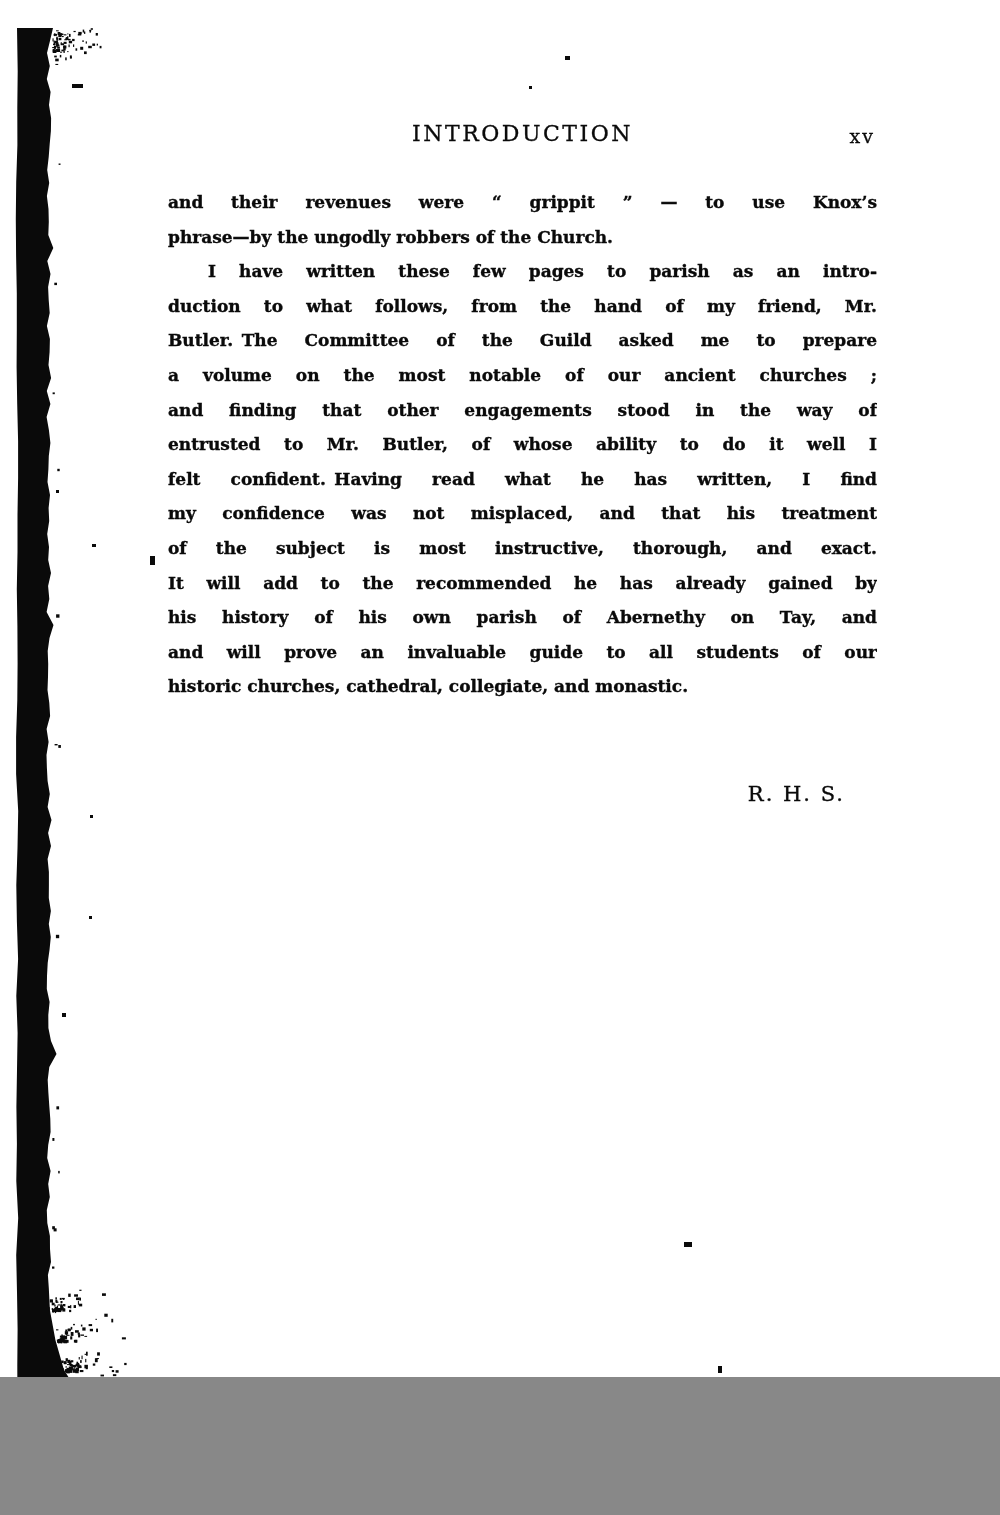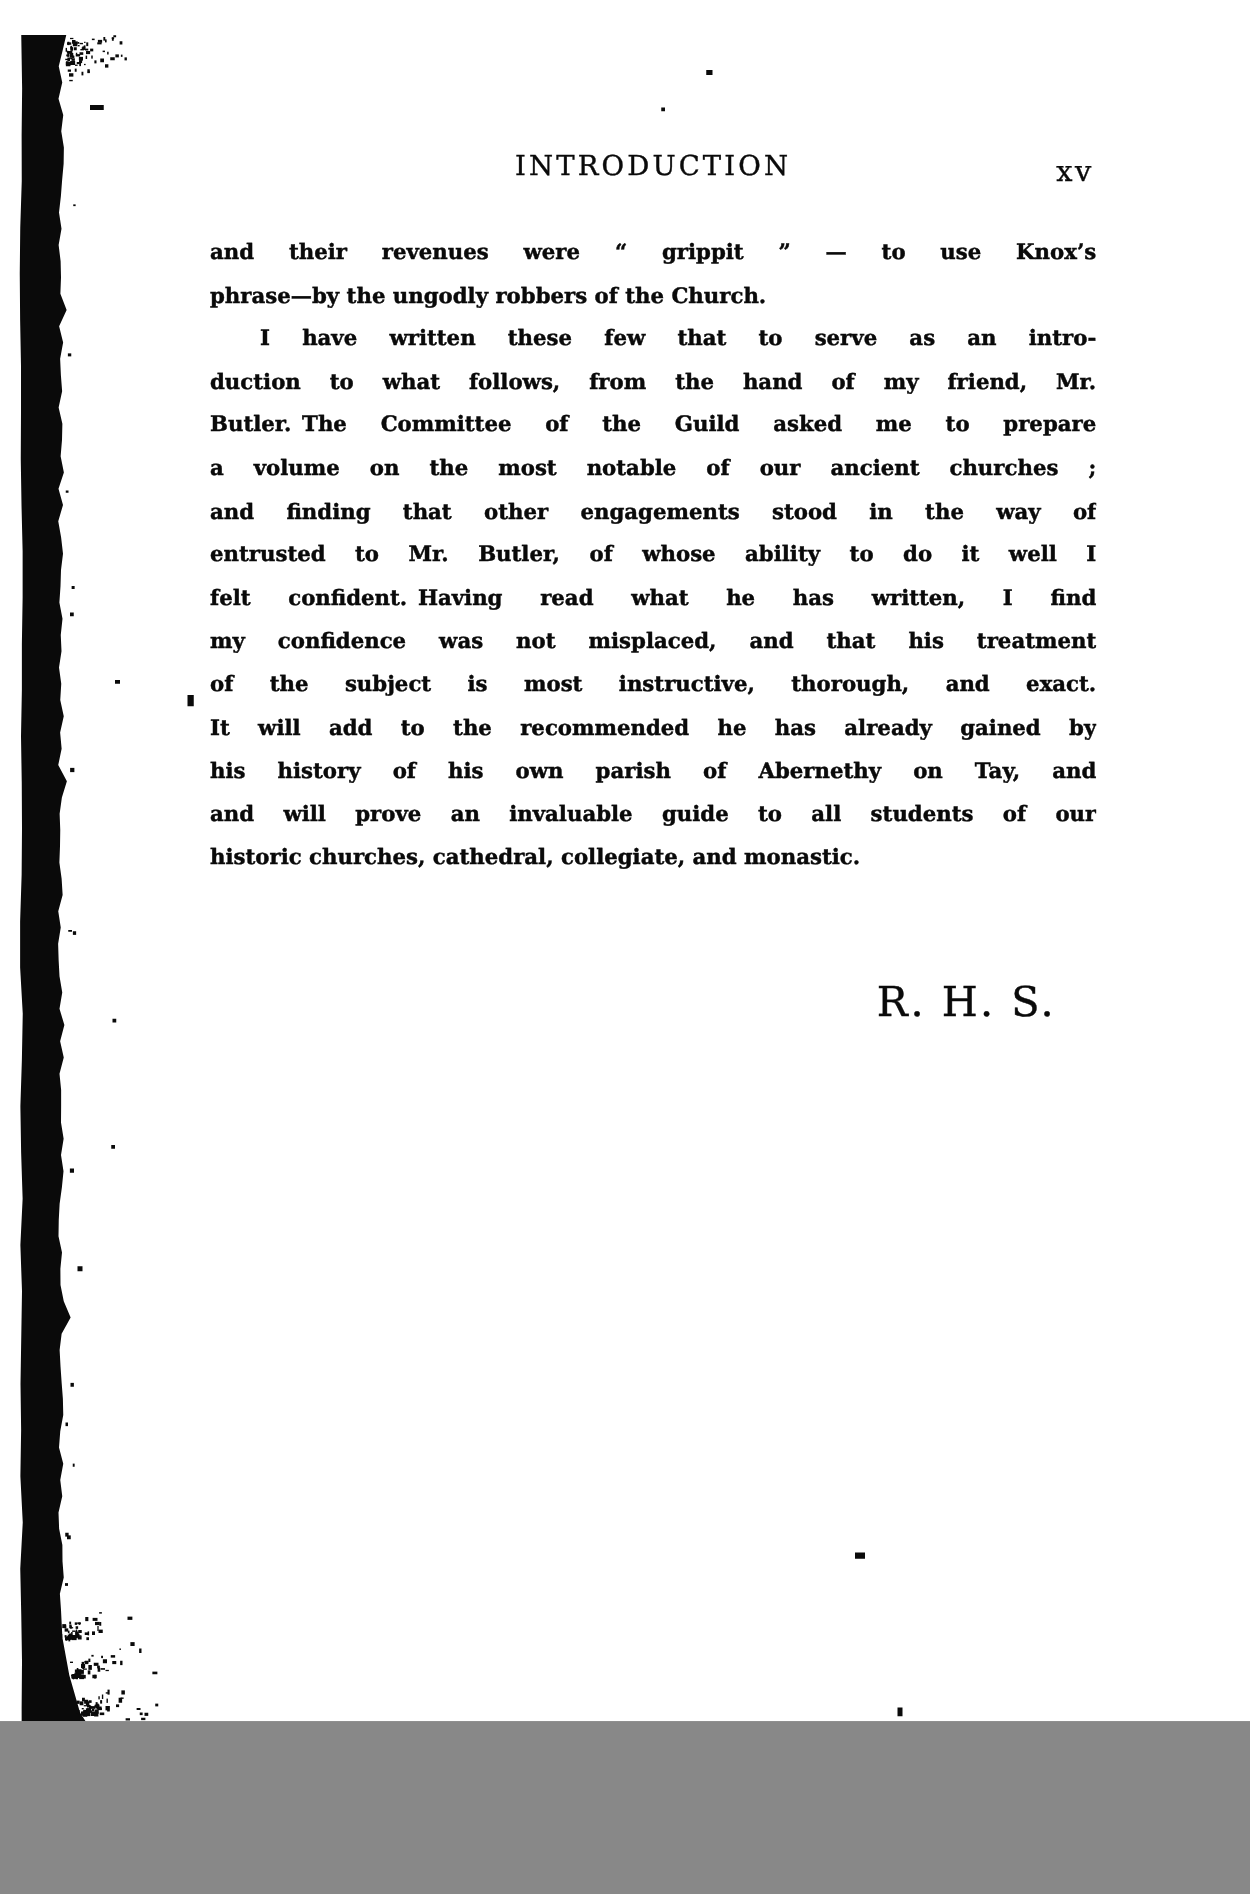--- a/index.html
+++ b/index.html
@@ -11,34 +11,34 @@
     font-family:"DejaVu Serif", serif;
     overflow:hidden;
   }
   .scan-svg{position:absolute;left:0;top:0;width:1000px;height:1515px;}
   .header{position:absolute;left:168px;top:121px;width:709px;height:30px;}
   .running-head{
     text-align:center;font-size:22px;letter-spacing:2.5px;
     -webkit-text-stroke:0.3px var(--ink,#0a0a0a);
   }
   .page-number{
-    position:absolute;right:2px;top:4px;font-size:23px;letter-spacing:2px;
+    position:absolute;right:2px;top:4px;font-size:19px;letter-spacing:2px;
     -webkit-text-stroke:0.3px var(--ink,#0a0a0a);
   }
   .body-text{
     position:absolute;left:168px;top:185px;width:709px;
     font-size:17px;line-height:34.6px;font-weight:bold;
     -webkit-text-stroke:0.35px var(--ink,#0a0a0a);
   }
   .line{height:34.6px;overflow:hidden;text-align:left;}
   .line.just{text-align:justify;text-align-last:justify;}
   .line.indent{text-indent:40px;}
   .signature{
     position:absolute;left:168px;top:782px;width:677px;
-    text-align:right;font-size:33px;letter-spacing:2px;
+    text-align:right;font-size:21px;letter-spacing:2px;
     -webkit-text-stroke:0.35px var(--ink,#0a0a0a);
   }
 </style>
 </head>
 <body>
 
 <div class="page">
   <svg class="scan-svg" viewBox="0 0 1000 1515" xmlns="http://www.w3.org/2000/svg" aria-hidden="true">
       <polygon points="17.0,28.0 53.0,28.0 50.2,40.0 47.0,53.0 49.8,66.0 46.8,79.0 50.6,92.0 49.0,105.0 51.1,118.0 50.9,131.0 49.7,144.0 48.7,157.0 47.2,170.0 49.2,183.0 46.9,196.0 48.5,209.0 48.8,222.0 48.3,235.0 53.3,248.0 47.3,261.0 50.5,274.0 48.1,287.0 48.7,300.0 49.7,313.0 46.9,326.0 49.9,339.0 49.6,352.0 48.5,365.0 51.1,378.0 46.8,391.0 50.4,404.0 46.6,417.0 48.9,430.0 50.4,443.0 48.8,456.0 48.4,469.0 47.5,482.0 50.0,495.0 48.6,508.0 49.2,521.0 47.2,534.0 49.0,547.0 48.2,560.0 51.0,573.0 48.1,586.0 49.3,599.0 46.6,612.0 53.5,625.0 49.5,638.0 47.7,651.0 48.2,664.0 48.0,677.0 47.5,690.0 49.3,703.0 50.1,716.0 46.6,729.0 48.6,742.0 46.5,755.0 46.9,768.0 47.6,781.0 49.8,794.0 47.6,807.0 51.5,820.0 48.1,833.0 51.0,846.0 47.6,859.0 48.9,872.0 48.9,885.0 48.8,898.0 50.9,911.0 48.8,924.0 50.8,937.0 49.5,950.0 47.7,963.0 47.0,976.0 46.8,989.0 49.6,1002.0 48.3,1015.0 48.4,1028.0 51.0,1041.0 56.5,1054.0 49.3,1067.0 47.7,1080.0 48.4,1093.0 49.3,1106.0 50.3,1119.0 50.6,1132.0 48.2,1145.0 47.2,1158.0 50.6,1171.0 48.2,1184.0 49.8,1197.0 46.8,1210.0 47.3,1223.0 49.9,1236.0 50.0,1249.0 51.0,1262.0 47.9,1275.0 48.8,1288.0 49.9,1310.0 55.4,1340.0 64.0,1370.0 79.9,1395.0 91.2,1418.0 112.7,1438.0 136.7,1455.0 159.6,1469.0 183.1,1480.0 202.0,1488.0 214.7,1491.0 214.0,1492.0 24.0,1492.0 19.0,1478.0 16.4,1440.0 17.4,1403.0 17.3,1366.0 17.6,1329.0 17.0,1292.0 16.2,1255.0 18.2,1218.0 16.3,1181.0 16.9,1144.0 16.4,1107.0 17.0,1070.0 17.6,1033.0 16.3,996.0 18.1,959.0 16.9,922.0 16.3,885.0 17.5,848.0 18.2,811.0 16.1,774.0 16.1,737.0 17.3,700.0 17.6,663.0 17.4,626.0 16.8,589.0 17.5,552.0 17.5,515.0 18.1,478.0 18.1,441.0 17.2,404.0 16.6,367.0 16.8,330.0 16.8,293.0 16.1,256.0 15.8,219.0 16.2,182.0 17.4,145.0 17.3,108.0 17.7,71.0 17.0,28.0" fill="#0a0a0a"></polygon>
       <rect x="70.2" y="56.6" width="1.6" height="1.7" fill="#0a0a0a"></rect>
@@ -777,21 +777,21 @@
     </svg>
 
   <div class="header">
     <div class="running-head">INTRODUCTION</div>
     <div class="page-number">xv</div>
   </div>
 
   <div class="body-text">
       <div class="line just">and their revenues were “ grippit ” — to use Knox’s</div>
       <div class="line">phrase—by the ungodly robbers of the Church.</div>
-      <div class="line just indent">I have written these few that to serve as an intro-</div>
+      <div class="line just indent">I have written these few pages to parish as an intro-</div>
       <div class="line just">duction to what follows, from the hand of my friend, Mr.</div>
       <div class="line just">Butler. The Committee of the Guild asked me to prepare</div>
       <div class="line just">a volume on the most notable of our ancient churches ;</div>
       <div class="line just">and finding that other engagements stood in the way of</div>
       <div class="line just">entrusted to Mr. Butler, of whose ability to do it well I</div>
       <div class="line just">felt confident. Having read what he has written, I find</div>
       <div class="line just">my confidence was not misplaced, and that his treatment</div>
       <div class="line just">of the subject is most instructive, thorough, and exact.</div>
       <div class="line just">It will add to the recommended he has already gained by</div>
       <div class="line just">his history of his own parish of Abernethy on Tay, and</div>

